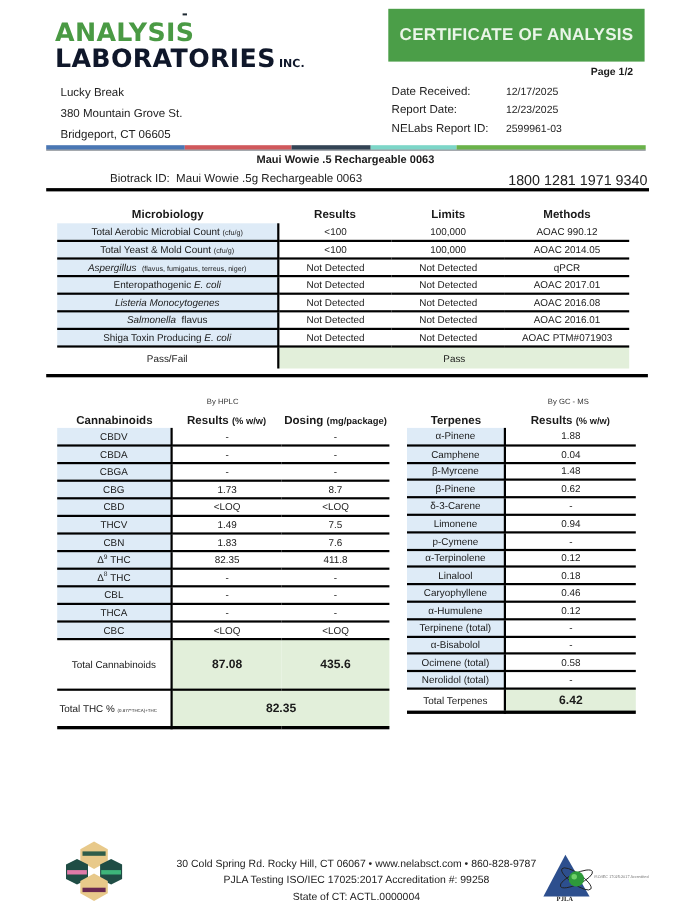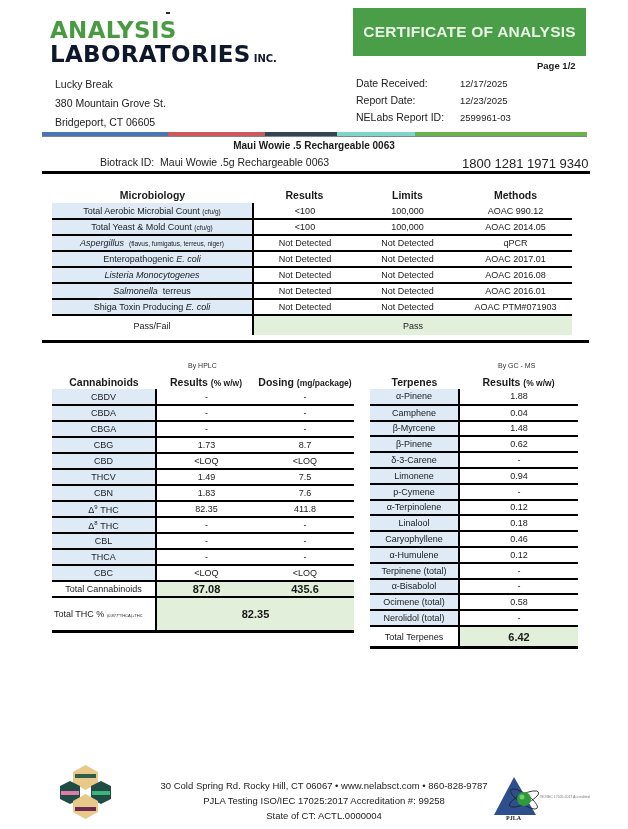--- a/index.html
+++ b/index.html
@@ -138,21 +138,21 @@
     <td>Not Detected</td>
     <td>AOAC 2017.01</td>
   </tr>
   <tr class="rule" style="height:16px;">
     <td class="lbl vline"><i>Listeria Monocytogenes</i></td>
     <td>Not Detected</td>
     <td>Not Detected</td>
     <td>AOAC 2016.08</td>
   </tr>
   <tr class="rule" style="height:16px;">
-    <td class="lbl vline"><i>Salmonella</i>&nbsp; <span>terreus</span></td>
+    <td class="lbl vline"><i>Salmonella</i>&nbsp; <span>flavus</span></td>
     <td>Not Detected</td>
     <td>Not Detected</td>
     <td>AOAC 2016.01</td>
   </tr>
   <tr class="rule" style="height:16px;">
     <td class="lbl vline"><span>Shiga Toxin Producing</span> <i>E. coli</i></td>
     <td>Not Detected</td>
     <td>Not Detected</td>
     <td>AOAC PTM#071903</td>
   </tr>
@@ -234,21 +234,21 @@
         <td>-</td>
         <td>-</td>
       </tr>
       <tr class="rule" style="height: 16px;">
         <td class="lbl vline">CBC</td>
         <td>&lt;LOQ</td>
         <td>&lt;LOQ</td>
       </tr>
     </tbody>
   <tbody>
-      <tr class="rule" style="height:16px;">
+      <tr class="rule" style="height:46px;">
     <td class="vline">Total Cannabinoids</td>
     <td class="grn bold-big">87.08</td>
     <td class="grn bold-big">435.6</td>
   </tr>
   <tr style="height:34px; border-bottom:3px solid #000;">
     <td class="vline" style="text-align:left; padding-left:2px;"><span>Total THC %</span> <span class="tiny">(0.877*THCA)+THC</span></td>
     <td class="grn bold-big" colspan="2">82.35</td>
   </tr>
 </tbody>
   </table>

